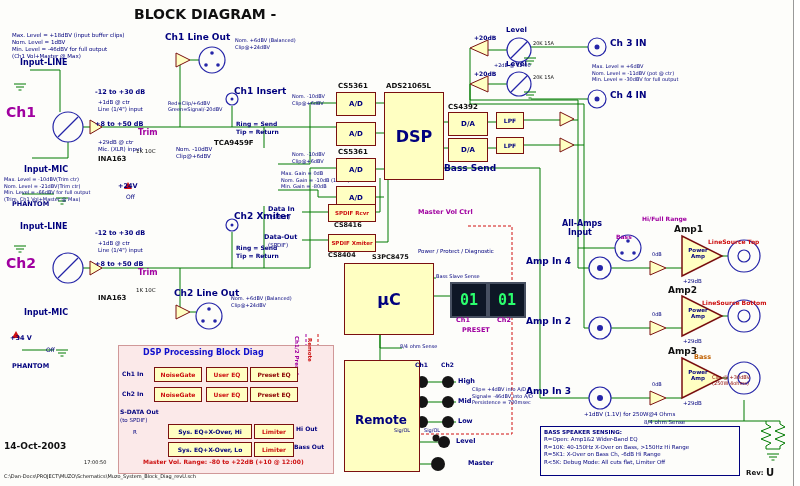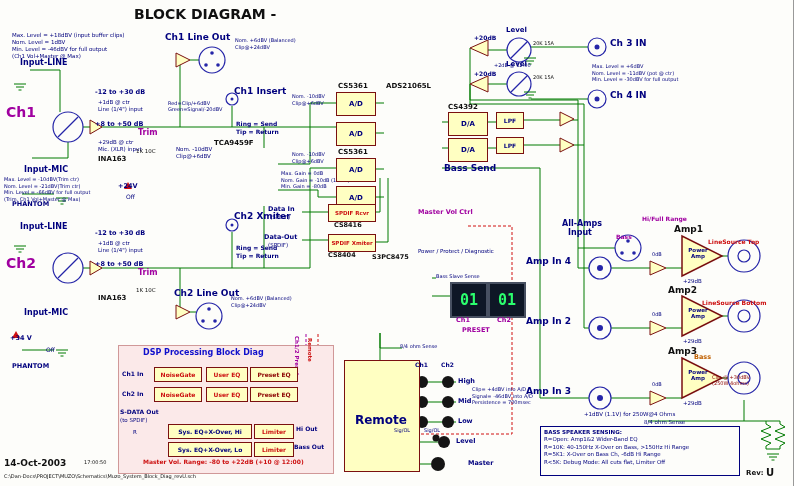--- a/index.html
+++ b/index.html
@@ -245,20 +245,23 @@
     <div>Clip@+6dBV</div>
   </div>
   <div class="t f7 b black" style="left:338px;top:83px">CS5361</div>
   <div class="block" style="left:336px;top:92px;width:38px;height:22px">
       <span class="f7 b navy">A/D</span>
     </div>
   <div class="block" style="left:336px;top:122px;width:38px;height:22px">
       <span class="f7 b navy">A/D</span>
     </div>
   <div class="t f7 b black" style="left:386px;top:83px">ADS21065L</div>
+  <div class="block" style="left:384px;top:92px;width:58px;height:86px">
+      <span class="f16 b navy">DSP</span>
+    </div>
   <div class="t f7 b black" style="left:338px;top:149px">CS5361</div>
   <div class="block" style="left:336px;top:158px;width:38px;height:22px">
       <span class="f7 b navy">A/D</span>
     </div>
   <div class="block" style="left:336px;top:186px;width:38px;height:22px">
       <span class="f7 b navy">A/D</span>
     </div>
   <div class="noteblock f5" style="left:292px;top:151px">
     <div>Nom. -10dBV</div>
     <div>Clip@+6dBV</div>
@@ -287,20 +290,23 @@
   <div class="t f65 b navy" style="left:264px;top:234px">Data-Out</div>
   <div class="t f55 navy" style="left:268px;top:242px">(SPDIF)</div>
   <div class="block" style="left:328px;top:234px;width:46px;height:16px">
       <span class="f55 b red">SPDIF Xmiter</span>
     </div>
   <div class="t f65 b black" style="left:328px;top:252px">CS8404</div>
 
   <div class="t f65 b purple" style="left:418px;top:209px">Master Vol Ctrl</div>
   <div class="t f55 navy" style="left:418px;top:248px">Power / Protect / Diagnostic</div>
   <div class="t f65 b black" style="left:372px;top:254px">S3PC8475</div>
+  <div class="block" style="left:344px;top:263px;width:88px;height:70px">
+      <span class="f16 b navy">µC</span>
+    </div>
   <div class="t f5 navy" style="left:436px;top:274px">Bass Slave Sense</div>
   <div class="display" style="left:450px;top:282px;width:34px;height:32px">01</div>
   <div class="display" style="left:488px;top:282px;width:34px;height:32px">01</div>
   <div class="t f65 b purple" style="left:456px;top:317px">Ch1</div>
   <div class="t f65 b purple" style="left:497px;top:317px">Ch2</div>
   <div class="t f65 b purple" style="left:462px;top:327px">PRESET</div>
   <div class="t f5 navy" style="left:400px;top:344px">8/4 ohm Sense</div>
 
   <div class="t f6 b navy" style="left:474px;top:35px">+20dB</div>
   <div class="t f7 b navy" style="left:506px;top:27px">Level</div>
@@ -409,19 +415,19 @@
   </div>
 
   <div class="sensebox" style="left:540px;top:426px;width:192px;height:44px">
     <div class="b">BASS SPEAKER SENSING:</div>
     <div>R=Open: Amp1&amp;2 Wider-Band EQ</div>
     <div>R=10K: 40-150Hz X-Over on Bass, &gt;150Hz Hi Range</div>
     <div>R=5K1: X-Over on Bass Ch, -6dB Hi Range</div>
     <div>R&lt;5K: Debug Mode: All cuts flat, Limiter Off</div>
   </div>
 
-  <div class="t f9 b black" style="left:4px;top:459px">14-Oct-2003</div>
+  <div class="t f9 b black" style="left:4px;top:442px">14-Oct-2003</div>
   <div class="t f5 black" style="left:84px;top:460px">17:00:50</div>
   <div class="t f5 black" style="left:4px;top:474px">C:\Dan-Docs\PROJECT\MUZO\Schematics\Muzo_System_Block_Diag_revU.sch</div>
   <div class="t f7 b black" style="left:746px;top:470px">Rev:</div>
   <div class="t f10 b black" style="left:766px;top:467px">U</div>
 
 </div>
 
 </body></html>

